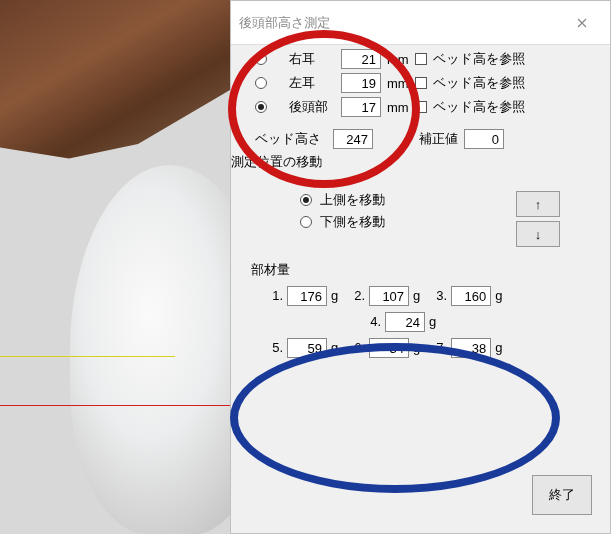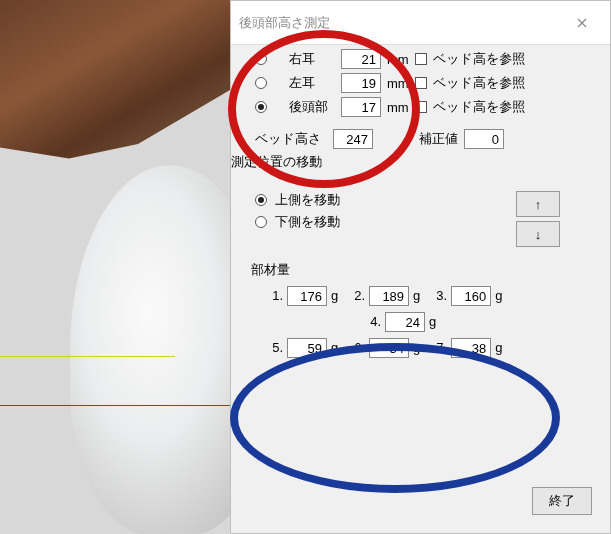--- a/index.html
+++ b/index.html
@@ -95,21 +95,21 @@
     line-height: 17px;
   }
   .unit { width: 22px; }
   .bed-row {
     display:flex; align-items:center; gap:6px; margin:12px 0 4px 24px;
   }
   .bed-label { width: 72px; }
   .correction { display:flex; align-items:center; gap:6px; margin-left:40px;}
   .pos-label { text-align:left; margin:2px 36px 16px 0;}
   .move-row { display:flex; align-items:center; gap:8px; margin:4px 0 4px 24px;}
-  .move-col { flex:1; }
+  .move-col { flex:1;margin-left:45px; }
   .arrow-btn {
     width: 44px; height: 26px;
     background: #e6e6e6;
     border: 1px solid #999;
     display:flex; align-items:center; justify-content:center;
     margin: 4px 50px 4px auto;
   }
   .materials {
     margin: 10px 0 0 20px;
   }
@@ -117,21 +117,21 @@
     margin-left: 16px;
     margin-top: 4px;
     line-height: 26px;
   }
   .mat-item {
     display:inline-flex; align-items:center; gap:4px;
   }
   .mat-num { width: 16px; text-align:right; }
   .finish-btn {
     position:absolute; right:18px; bottom:18px;
-    width: 60px; height: 28px;
+    width: 60px; height: 40px;
     background:#e6e6e6; border:1px solid #999;
     display:flex; align-items:center; justify-content:center;
   }
   .red-circle {
     position:absolute;
     left: 228px; top: 30px;
     width: 192px; height: 158px;
     border: 8px solid #cc1515;
     border-radius: 50%;
     pointer-events:none;
@@ -227,21 +227,21 @@
     <div class="mat-grid">
       <div>
         <span class="mat-item">
           <span class="mat-num">1.</span>
           <span class="value-box">176</span>
           <span>g</span>
         </span>
         &nbsp;
         <span class="mat-item">
           <span class="mat-num">2.</span>
-          <span class="value-box">189</span>
+          <span class="value-box">107</span>
           <span>g</span>
         </span>
         &nbsp;
         <span class="mat-item">
           <span class="mat-num">3.</span>
           <span class="value-box">160</span>
           <span>g</span>
         </span>
       </div>
       <div style="margin-left:98px;">

